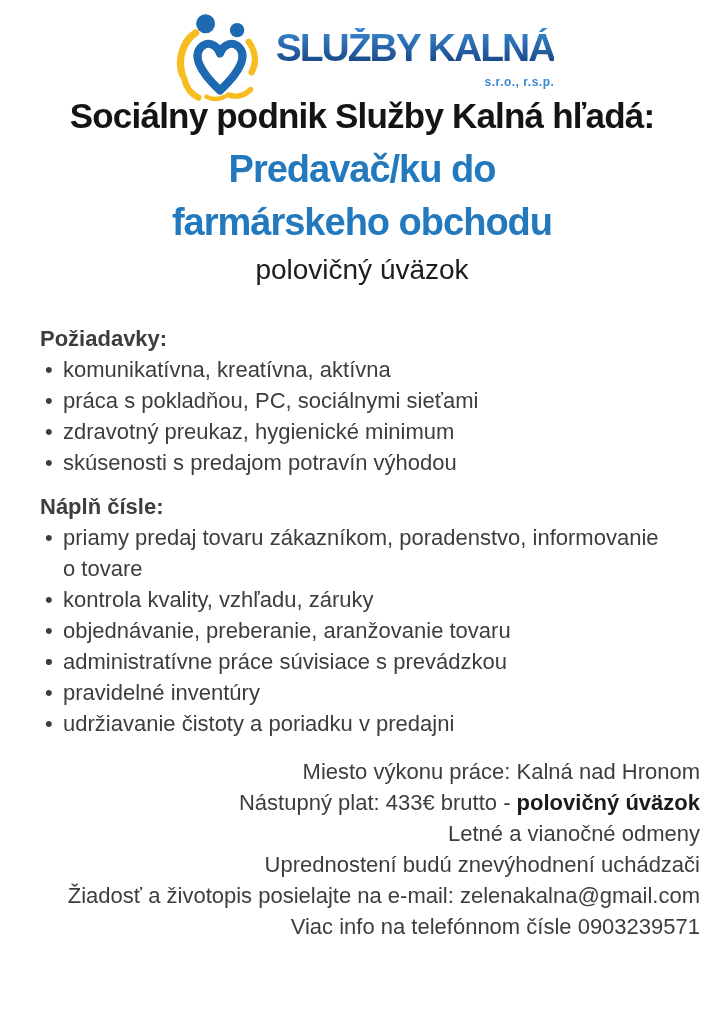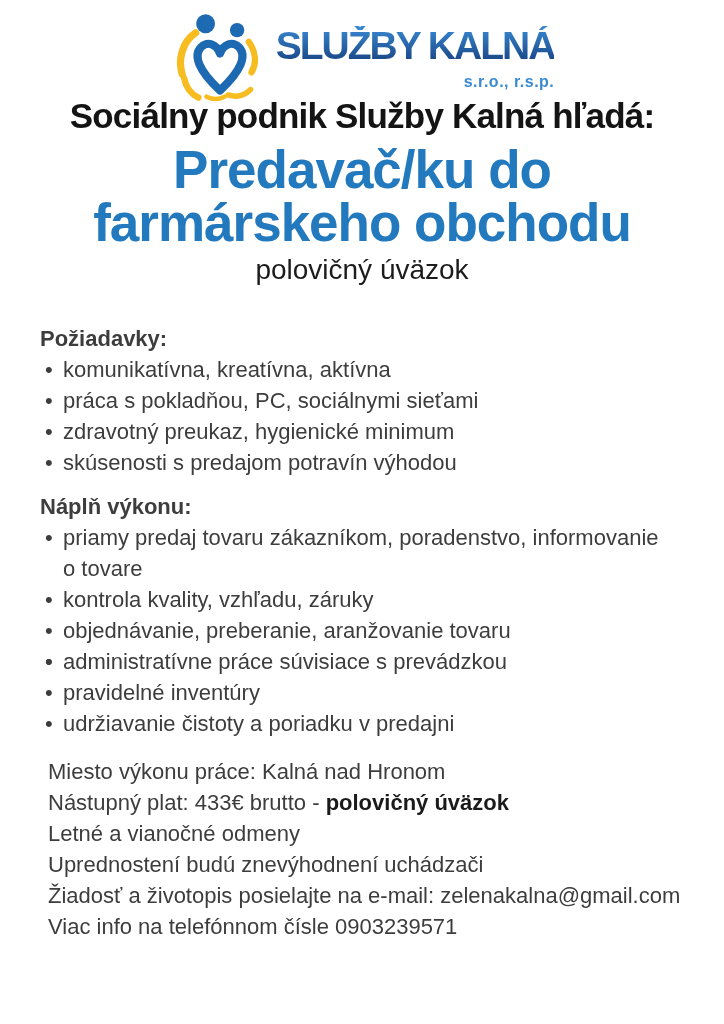--- a/index.html
+++ b/index.html
@@ -30,50 +30,50 @@
   .logo-icon .bl { fill: var(--logo-blue); }
   .logo-icon .bls { stroke: var(--logo-blue); fill: none; stroke-linecap: round; }
   .logo-text { margin-left: 6px; display: flex; flex-direction: column; }
   .logo-name {
     font-size: 39px; font-weight: 700; letter-spacing: -2px; line-height: 1;
     background: linear-gradient(var(--logo-text-top), var(--logo-text-bottom));
     -webkit-background-clip: text; background-clip: text; color: transparent;
     white-space: nowrap;
   }
   .logo-sub {
-    text-align: right; font-size: 16px; font-weight: 700;
+    text-align: right; font-size: 12px; font-weight: 700;
     color: var(--logo-text-top); margin-top: 8px; letter-spacing: 0.5px;
   }
 
   
   .intro {
     text-align: center; font-size: 35px; font-weight: 700;
     color: var(--heading-black); letter-spacing: -0.8px; 
   }
   .job-title {
     text-align: center; color: var(--title-blue); font-weight: 700;
-    font-size: 53px; line-height: 53px; letter-spacing: -1px; margin-top: 7px;
+    font-size: 38px; line-height: 53px; letter-spacing: -1px; margin-top: 7px;
   }
   .subtitle {
     text-align: center; font-size: 28px; font-weight: 400;
     color: #1c1c1c; margin-top: 5px;
   }
 
   
   .content {
     padding: 37px 24px 0 40px;
     font-size: 22px; color: var(--body-text);
   }
   .sec-heading { font-weight: 700; line-height: 31px; }
   ul.bullets { list-style: none; margin: 0 0 13px 0; padding: 0; }
   .bullet-item { position: relative; padding-left: 23px; line-height: 31px; }
   .bullet-item .dot { position: absolute; left: 5px; top: 0; }
   .bullet-text { white-space: pre-line; margin-top: 24px; }
 
-  .details { margin-top: 17px; padding-left: 8px; }
+  .details { margin-top: 17px; padding-left: 8px; text-align: right; }
   .detail-line { line-height: 31px; white-space: nowrap; }
   .detail-line b { color: #1a1a1a; font-weight: 700; }
 </style>
 </head>
 <body>
 
 <div class="flyer">
 
   <div class="logo-row">
     <span class="logo-icon">
@@ -112,21 +112,21 @@
       <div class="sec-heading">Požiadavky:</div>
       <ul class="bullets">
           <li class="bullet-item"><span class="dot">•</span><span class="bullet-text">komunikatívna, kreatívna, aktívna</span></li>
           <li class="bullet-item"><span class="dot">•</span><span class="bullet-text">práca s pokladňou, PC, sociálnymi sieťami</span></li>
           <li class="bullet-item"><span class="dot">•</span><span class="bullet-text">zdravotný preukaz, hygienické minimum</span></li>
           <li class="bullet-item"><span class="dot">•</span><span class="bullet-text">skúsenosti s predajom potravín výhodou</span></li>
         </ul>
     </section>
 
     <section>
-      <div class="sec-heading">Náplň výkonu:</div>
+      <div class="sec-heading">Náplň čísle:</div>
       <ul class="bullets">
           <li class="bullet-item"><span class="dot">•</span><span class="bullet-text">priamy predaj tovaru zákazníkom, poradenstvo, informovanie
 o tovare</span></li>
           <li class="bullet-item"><span class="dot">•</span><span class="bullet-text">kontrola kvality, vzhľadu, záruky</span></li>
           <li class="bullet-item"><span class="dot">•</span><span class="bullet-text">objednávanie, preberanie, aranžovanie tovaru</span></li>
           <li class="bullet-item"><span class="dot">•</span></li>
           <li class="bullet-item"><span class="dot">•</span><span class="bullet-text">administratívne práce súvisiace s prevádzkou</span></li>
           <li class="bullet-item"><span class="dot">•</span><span class="bullet-text">pravidelné inventúry</span></li>
           <li class="bullet-item"><span class="dot">•</span><span class="bullet-text">udržiavanie čistoty a poriadku v predajni</span></li>
         </ul>

